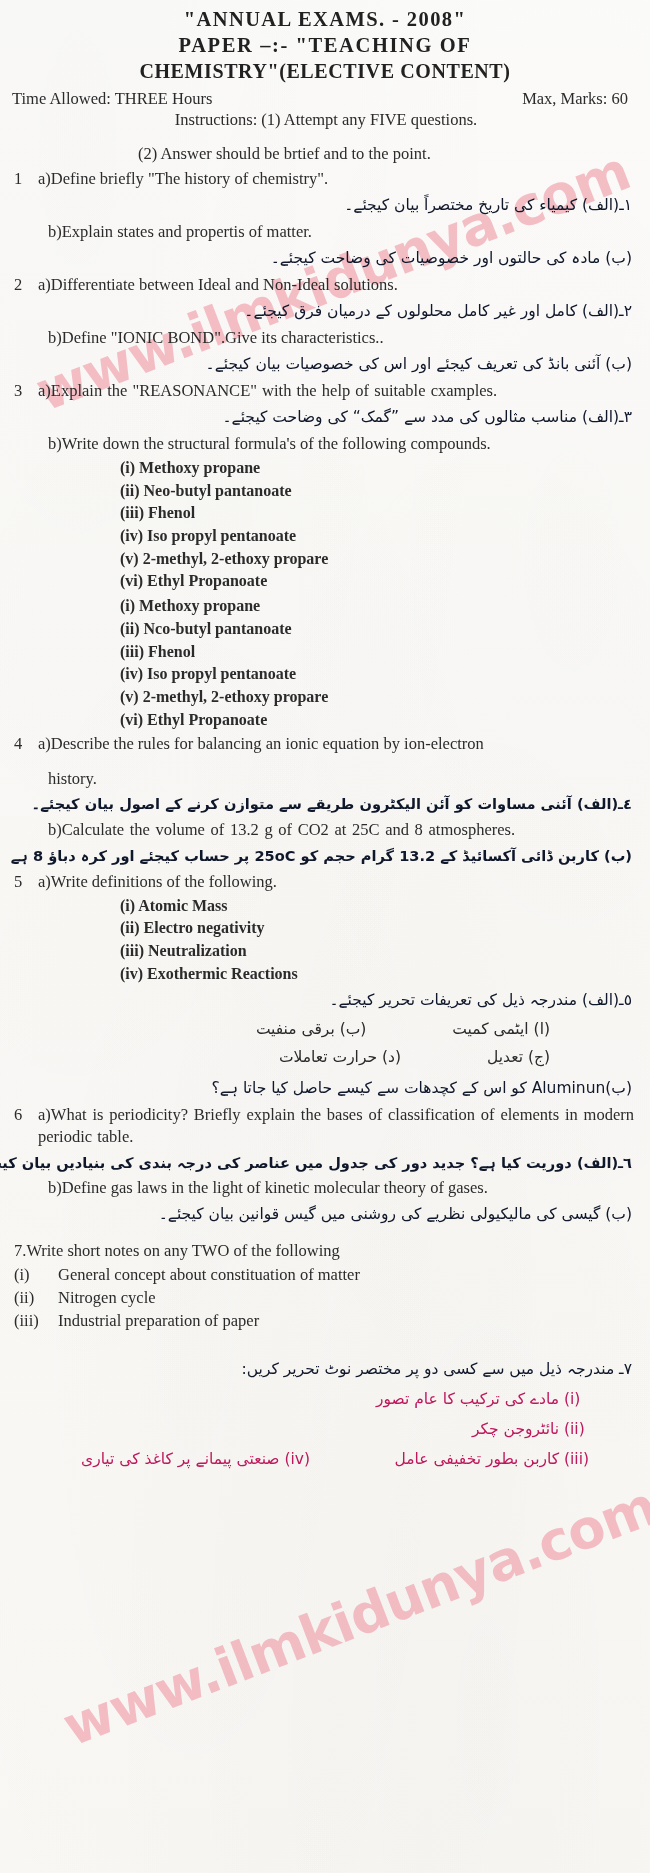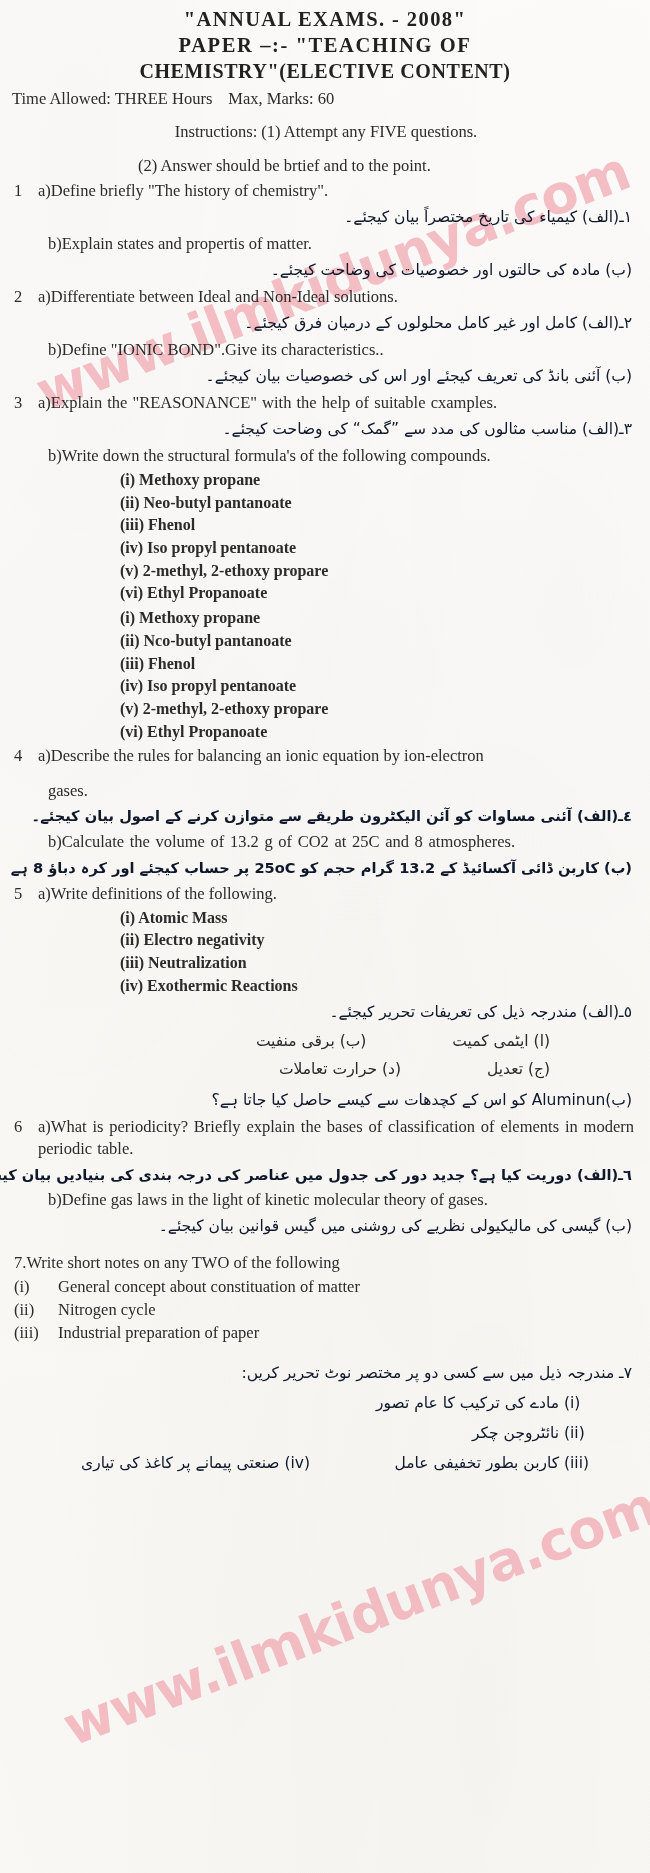--- a/index.html
+++ b/index.html
@@ -75,23 +75,23 @@
     color: #212121;
     margin: 0 0 2px 0;
   }
   .title-line { white-space: nowrap; }
   .title-line.l1 { letter-spacing: 1.4px; }
   .title-line.l2 { letter-spacing: 1.6px; }
   .title-line.l3 { letter-spacing: 0.6px; font-size: 20px; }
 
   .meta-row {
     display: flex;
-    justify-content: flex-start;
-    font-size: 16.5px;
-    margin: 4px 0 13px 0;
+    justify-content: space-between;
+    font-size: 16.5px;
+    margin: 4px 0 1px 0;
     padding: 0 12px 0 2px;
     gap: 16px;
   }
   .instr-1 {
     font-size: 16.5px;
     margin: 1px 0 0 2px;
     text-align: center;
   }
   .instr-2 {
     font-size: 16.5px;
@@ -203,21 +203,21 @@
     gap: 86px;
     margin-bottom: 10px;
     padding-right: 60px;
   }
   .urdu-grid .ug-cell { white-space: nowrap; }
 
   .urdu-list {
     direction: rtl;
     font-family: "DejaVu Sans", sans-serif;
     font-size: 15.5px;
-    color: #0f172a;
+    color: #be185d;
     margin: 8px 40px 0 0;
     list-style: none;
     padding: 0;
   }
   .urdu-list li {
     margin-bottom: 12px;
     white-space: nowrap;
   }
   .urdu-list li .ul-n {
     display: inline-block;
@@ -289,21 +289,21 @@
       <li>(iii) Fhenol</li>
       <li>(iv) Iso propyl pentanoate</li>
       <li>(v) 2-methyl, 2-ethoxy propare</li>
       <li>(vi) Ethyl Propanoate</li>
     </ul>
 
     <div class="q-row">
       <div class="q-num">4</div>
       <div class="q-body">a)Describe the rules for balancing an ionic equation by ion-electron</div>
     </div>
-    <div class="cont">gases.</div>
+    <div class="cont">history.</div>
     <div class="urdu tight">٤ـ(الف) آئنی مساوات کو آئن الیکٹرون طریقے سے متوازن کرنے کے اصول بیان کیجئے۔</div>
     <div class="sub justify">b)Calculate the volume of 13.2 g of CO2 at 25C and 8 atmospheres.</div>
     <div class="urdu tight ltrmix">(ب) کاربن ڈائی آکسائیڈ کے 13.2 گرام حجم کو 25oC پر حساب کیجئے اور کرہ دباؤ 8 ہے</div>
 
     <div class="q-row">
       <div class="q-num">5</div>
       <div class="q-body">a)Write definitions of the following.</div>
     </div>
     <ul class="rlist">
       <li>(i) Atomic Mass</li>
@@ -341,21 +341,21 @@
       <li>
         <span class="pn">(ii)</span>
         <span>Nitrogen cycle</span>
       </li>
       <li>
         <span class="pn">(iii)</span>
         <span>Industrial preparation of paper</span>
       </li>
     </ul>
 
-    <div class="urdu" style="margin-top:16px;">٧ـ مندرجہ ذیل میں سے کسی دو پر مختصر نوٹ تحریر کریں:</div>
+    <div class="urdu" style="margin-top:24px;">٧ـ مندرجہ ذیل میں سے کسی دو پر مختصر نوٹ تحریر کریں:</div>
     <ul class="urdu-list">
       <li>
         <span class="ul-n">(i)</span>
         <span>مادے کی ترکیب کا عام تصور</span>
       </li>
       <li>
         <span class="ul-n">(ii)</span>
         <span>نائٹروجن چکر</span>
       </li>
       <li class="two-col">

